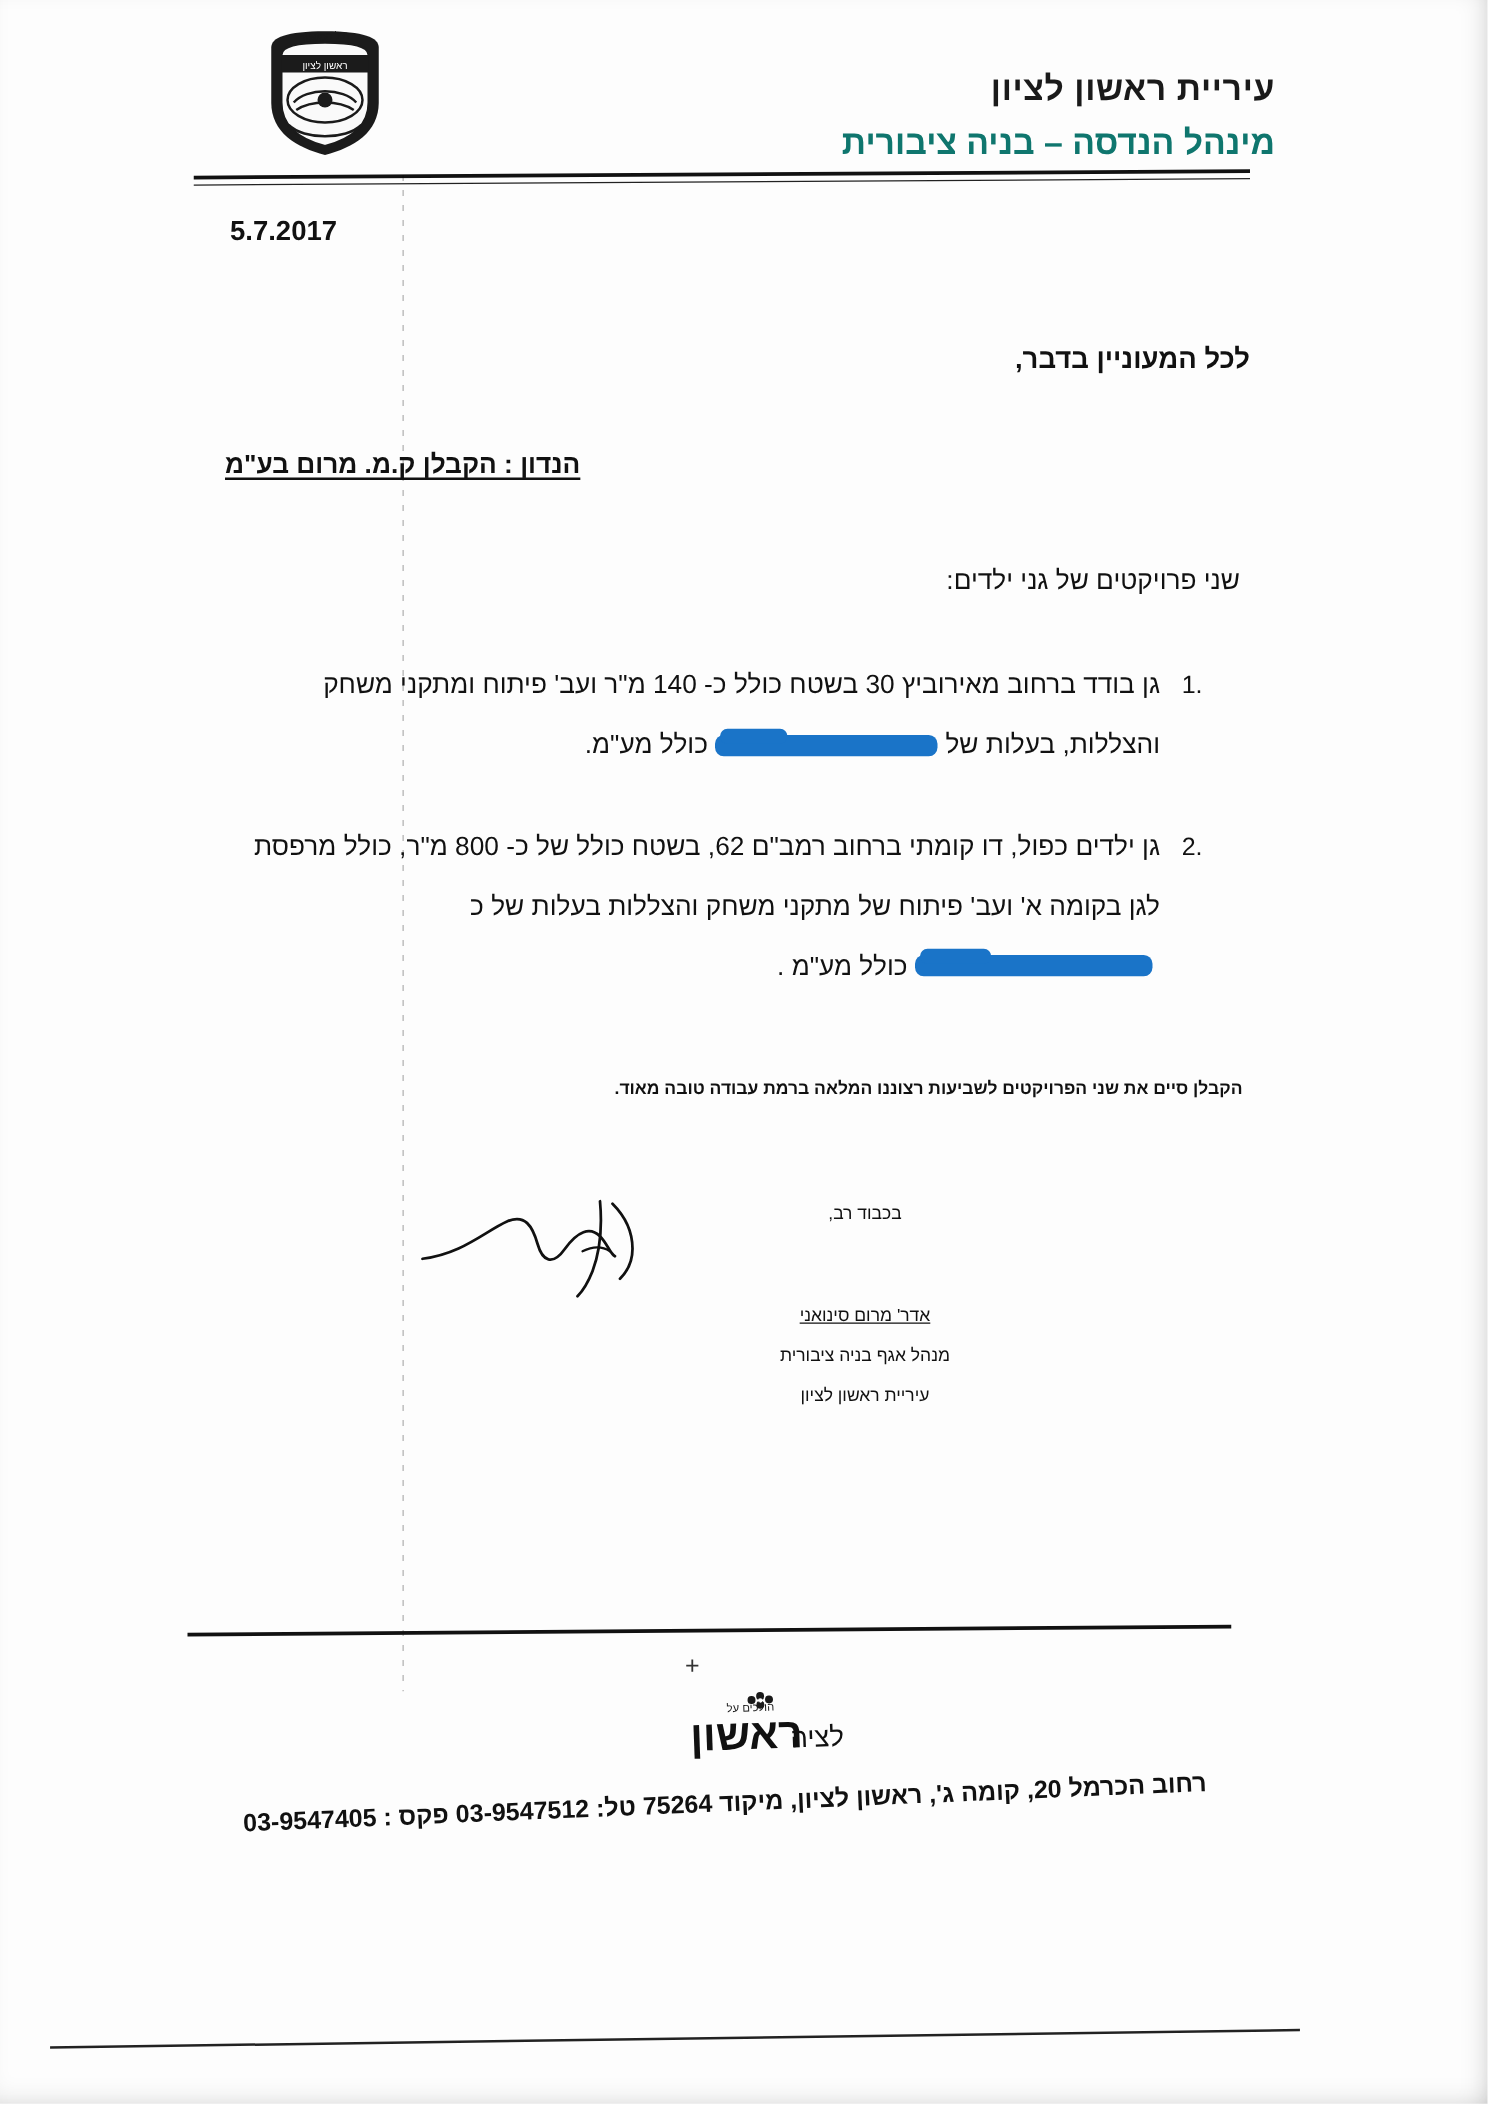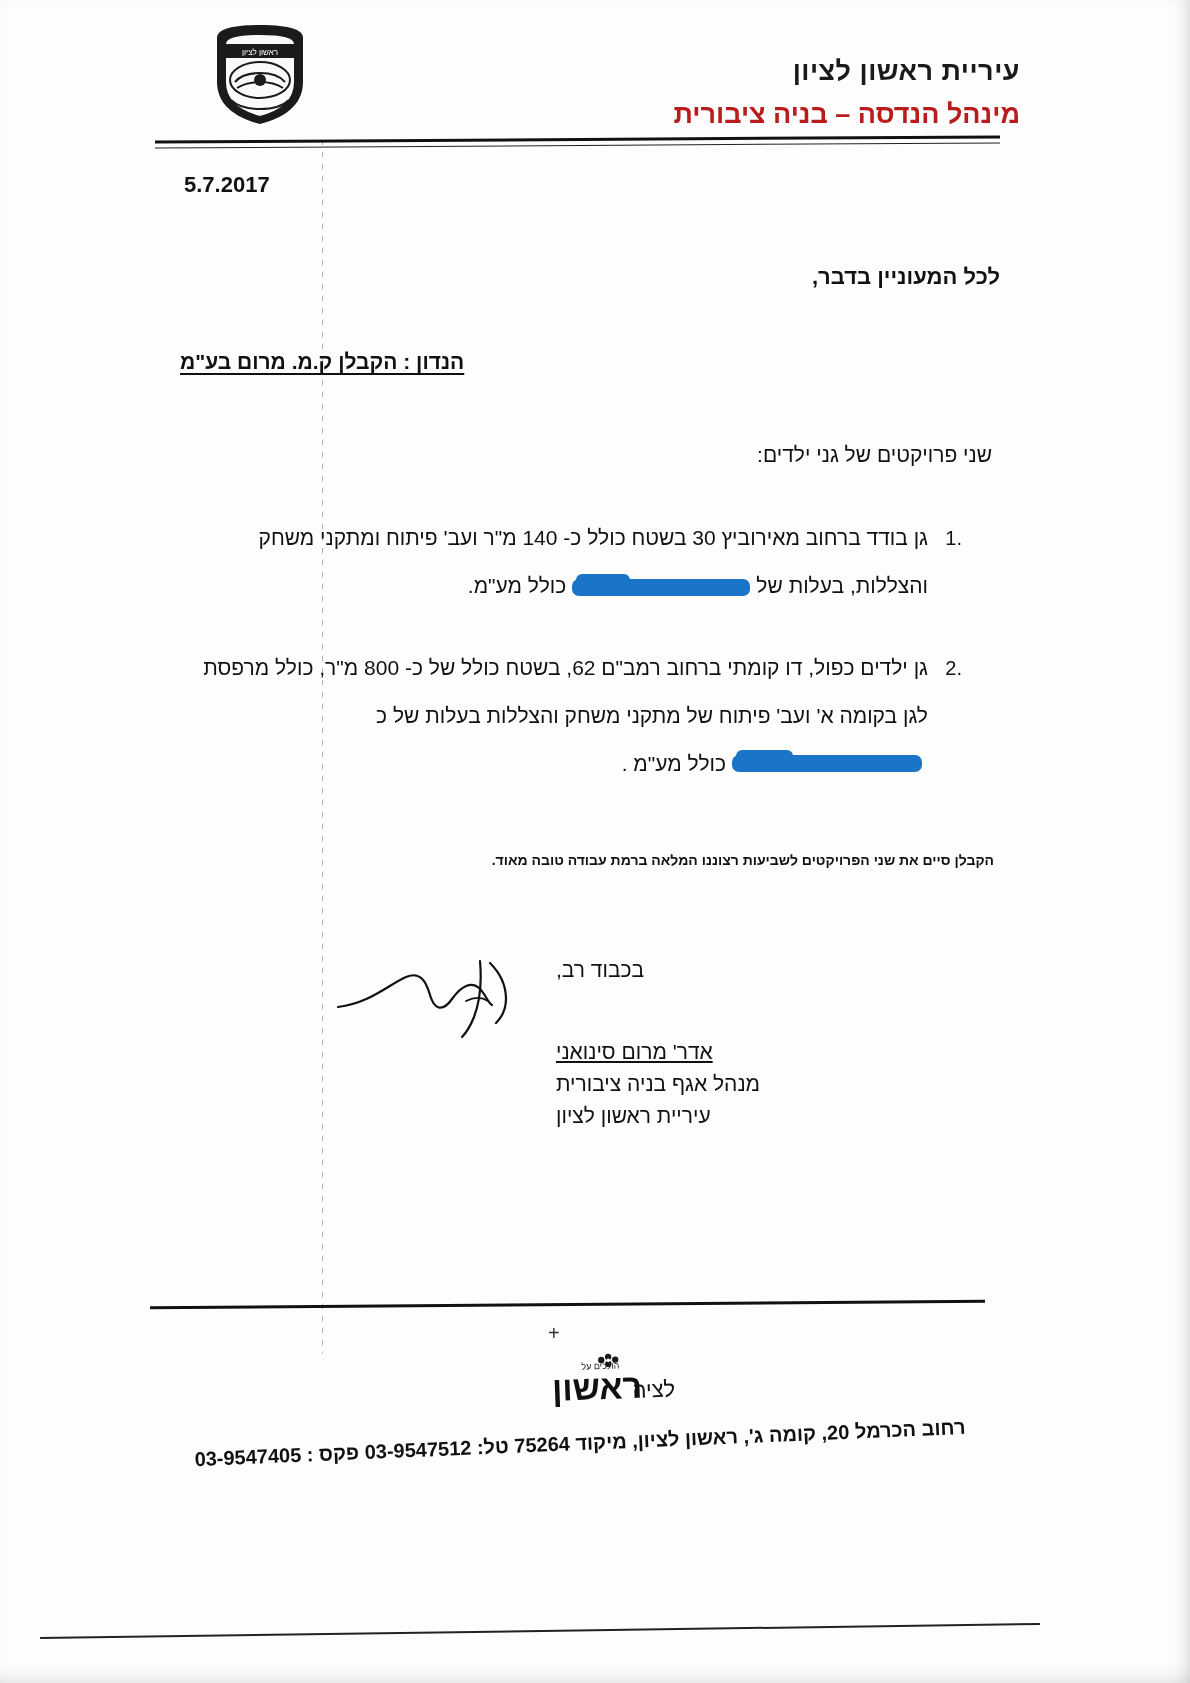--- a/index.html
+++ b/index.html
@@ -59,21 +59,21 @@
   .org-line1 {
     font-size: 27px;
     font-weight: 700;
     letter-spacing: 0.5px;
     color: #1a1a1a;
   }
   .org-line2 {
     font-size: 27px;
     font-weight: 700;
     margin-top: 12px;
-    color: #b91c1c;
+    color: #0f766e;
   }
 
   .rule-top {
     position: absolute;
     left: 155px;
     right: 190px;
     top: 130px;
     height: 9px;
   }
   .rule-top .thick {
@@ -114,21 +114,21 @@
     font-size: 22px;
     font-weight: 700;
     direction: ltr;
   }
 
   
   .body-area {
     position: absolute;
     right: 180px;
     left: 180px;
-    top: 246px;
+    top: 256px;
     direction: rtl;
     text-align: right;
   }
   .addressee {
     font-size: 22px;
     font-weight: 700;
     margin-top: 18px;
     margin-right: 0px;
     padding-right: 10px;
   }
@@ -198,22 +198,22 @@
     background: #1a74c8;
     border-radius: 6px;
   }
 
   
   .sig-block {
     position: absolute;
     right: 430px;
     top: 955px;
     direction: rtl;
-    text-align: left;
-    font-size: 21px;
+    text-align: center;
+    font-size: 14px;
     line-height: 30px;
   }
   .sig-regards { margin-bottom: 52px; }
   .sig-name { margin-bottom: 2px; text-decoration: underline; }
   .sig-role { margin-bottom: 2px; }
   .sig-org  {}
 
   .signature-svg {
     position: absolute;
     left: 330px;

